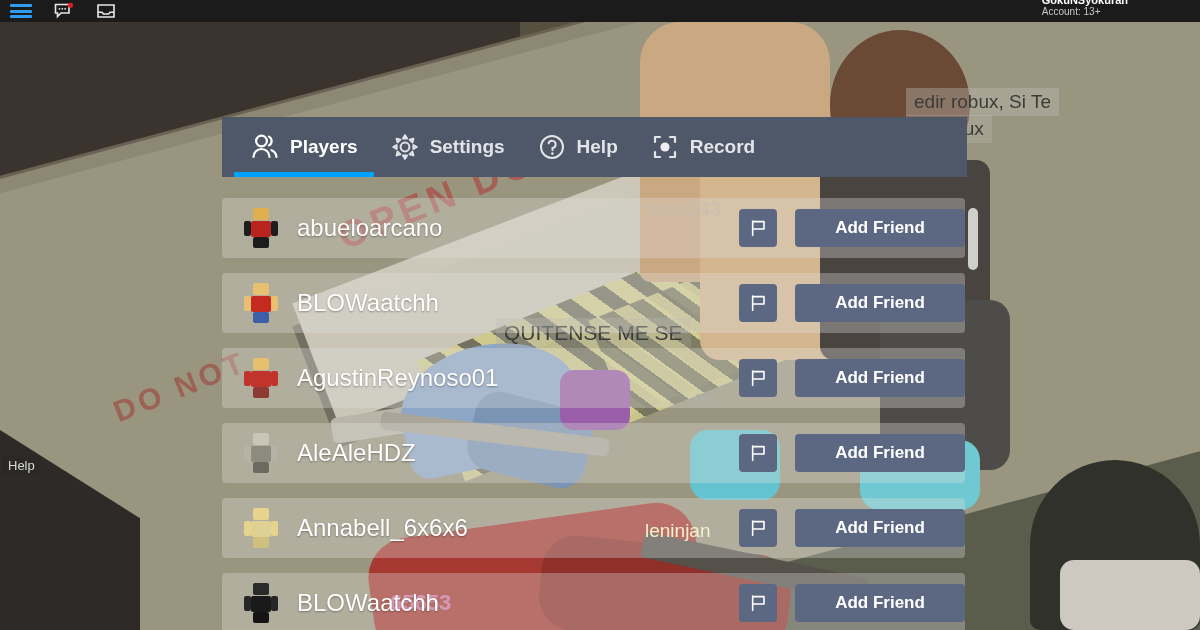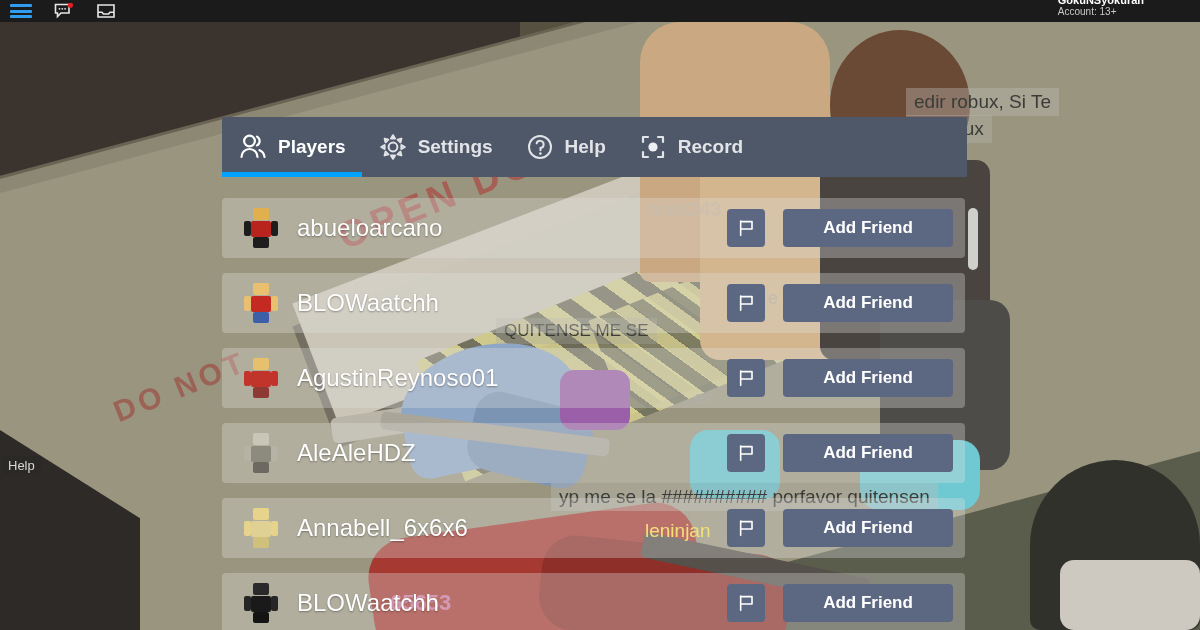--- a/index.html
+++ b/index.html
@@ -107,23 +107,23 @@
   .chat-bubble {
     position:absolute;
     background:rgba(190,190,185,.38);
     color:#3b3c38;
     font-size:17px;
     padding:3px 8px;
     white-space:nowrap;
   }
   .chat-tr  { left:906px; top:88px;  font-size:19px; }
   .chat-tr2 { left:906px; top:115px; font-size:19px; background:rgba(190,190,185,.30); }
-  .chat-mid { left:496px; top:318px; font-size:17px; background:rgba(170,170,165,.30); }
+  .chat-mid { left:496px; top:318px; font-size:21px; background:rgba(170,170,165,.30); }
   .chat-low { left:551px; top:483px; font-size:19px; }
-  .chat-nm  { left:637px; top:517px; font-size:19px; background:none; color:#fde047; }
+  .chat-nm  { left:637px; top:517px; font-size:19px; background:none; color:#fef9c3; }
   .chat-es  { left:686px; top:385px; font-size:18px; background:none; color:#9a9a94; }
   .chat-e   { left:760px; top:285px; font-size:18px; background:none; color:#b5a99b; }
   .watermark {
     position:absolute; left:322px; top:327px;
     font-size:22px; font-weight:700; color:#8e8a80; opacity:.55;
     white-space:nowrap;
   }
   .watermark2 {
     position:absolute; left:648px; top:198px;
     font-size:20px; font-weight:700; color:#b4ada2; opacity:.5;
@@ -147,32 +147,32 @@
   .topbar {
     position:absolute; left:0; top:0; width:1200px; height:22px;
     background:#1b1b1b; z-index:40;
     display:flex; align-items:center;
   }
   .tb-icons { display:flex; align-items:center; gap:22px; padding-left:10px; }
   .hamburger { width:22px; height:14px; display:flex; flex-direction:column; justify-content:space-between; }
   .hamburger i { display:block; height:3px; background:#2f9cf0; border-radius:1px; }
   .tb-ico { position:relative; width:20px; height:16px; }
   .tb-acct {
-    margin-left:auto; padding-right:56px; text-align:left; line-height:1.05;
+    margin-left:auto; padding-right:72px; text-align:left; line-height:1.05;
   }
   .acct-name { color:#fff; font-size:11px; font-weight:700; display:block; margin-top:-9px; }
   .acct-sub  { color:#c8c8c8; font-size:10px; display:block; }
 
   
   .panel { position:absolute; left:222px; top:117px; width:745px; z-index:30; }
 
   .tabbar {
     position:relative; width:745px; height:60px;
     background:#4e5868;
-    display:flex; align-items:stretch;
+    display:flex; align-items:stretch;padding-left:12px;
   }
   .tab {
     display:flex; align-items:center; gap:10px;
     padding:0 16px; cursor:pointer; position:relative;
   }
   .tab-label { color:#ffffff; font-size:19px; font-weight:700; }
   .tab.inactive .tab-label { color:#e2e4e8; }
   .tab-underline {
     position:absolute; left:0; right:0; bottom:0; height:5px;
     background:#00a2ff;
@@ -197,21 +197,20 @@
   .av-arm-l{ position:absolute; left:0;  top:13px; width:7px;  height:15px; border-radius:2px; }
   .av-arm-r{ position:absolute; left:27px;top:13px; width:7px;  height:15px; border-radius:2px; }
 
   .pname {
     margin-left:19px; color:#ffffff; font-size:24px;
     text-shadow:0 1px 2px rgba(0,0,0,.35);
     white-space:nowrap;
   }
   .row-actions {
     margin-left:auto; display:flex; align-items:center; gap:18px;
-    padding-right:12px;
   }
   .flagbtn {
     width:38px; height:38px; border-radius:4px;
     background:#5c6882;
     display:flex; align-items:center; justify-content:center;
     cursor:pointer;
   }
   .addbtn {
     width:170px; height:38px; border-radius:4px;
     background:#5c6882;
@@ -272,21 +271,20 @@
 
     <div class="decal-open">OPEN DOOR</div>
     <div class="decal-donot">DO NOT</div>
 
     <div class="watermark2">max243</div>
     <div class="chat-bubble chat-e">e</div>
     <div class="chat-bubble chat-tr">edir robux, Si Te</div>
     <div class="chat-bubble chat-tr2">ra robux</div>
     <div class="chat-bubble chat-mid">QUITENSE ME SE</div>
     <div class="chat-bubble chat-es">es</div>
-    <div class="chat-bubble chat-low">yp me se la ########## porfavor quitensen</div>
     <div class="chat-bubble chat-nm">leninjan</div>
     <div class="watermark3">65653</div>
 
     <div class="help-chip">Help</div>
   </div>
 
   <div class="topbar">
     <div class="tb-icons">
 
       <div class="hamburger">

